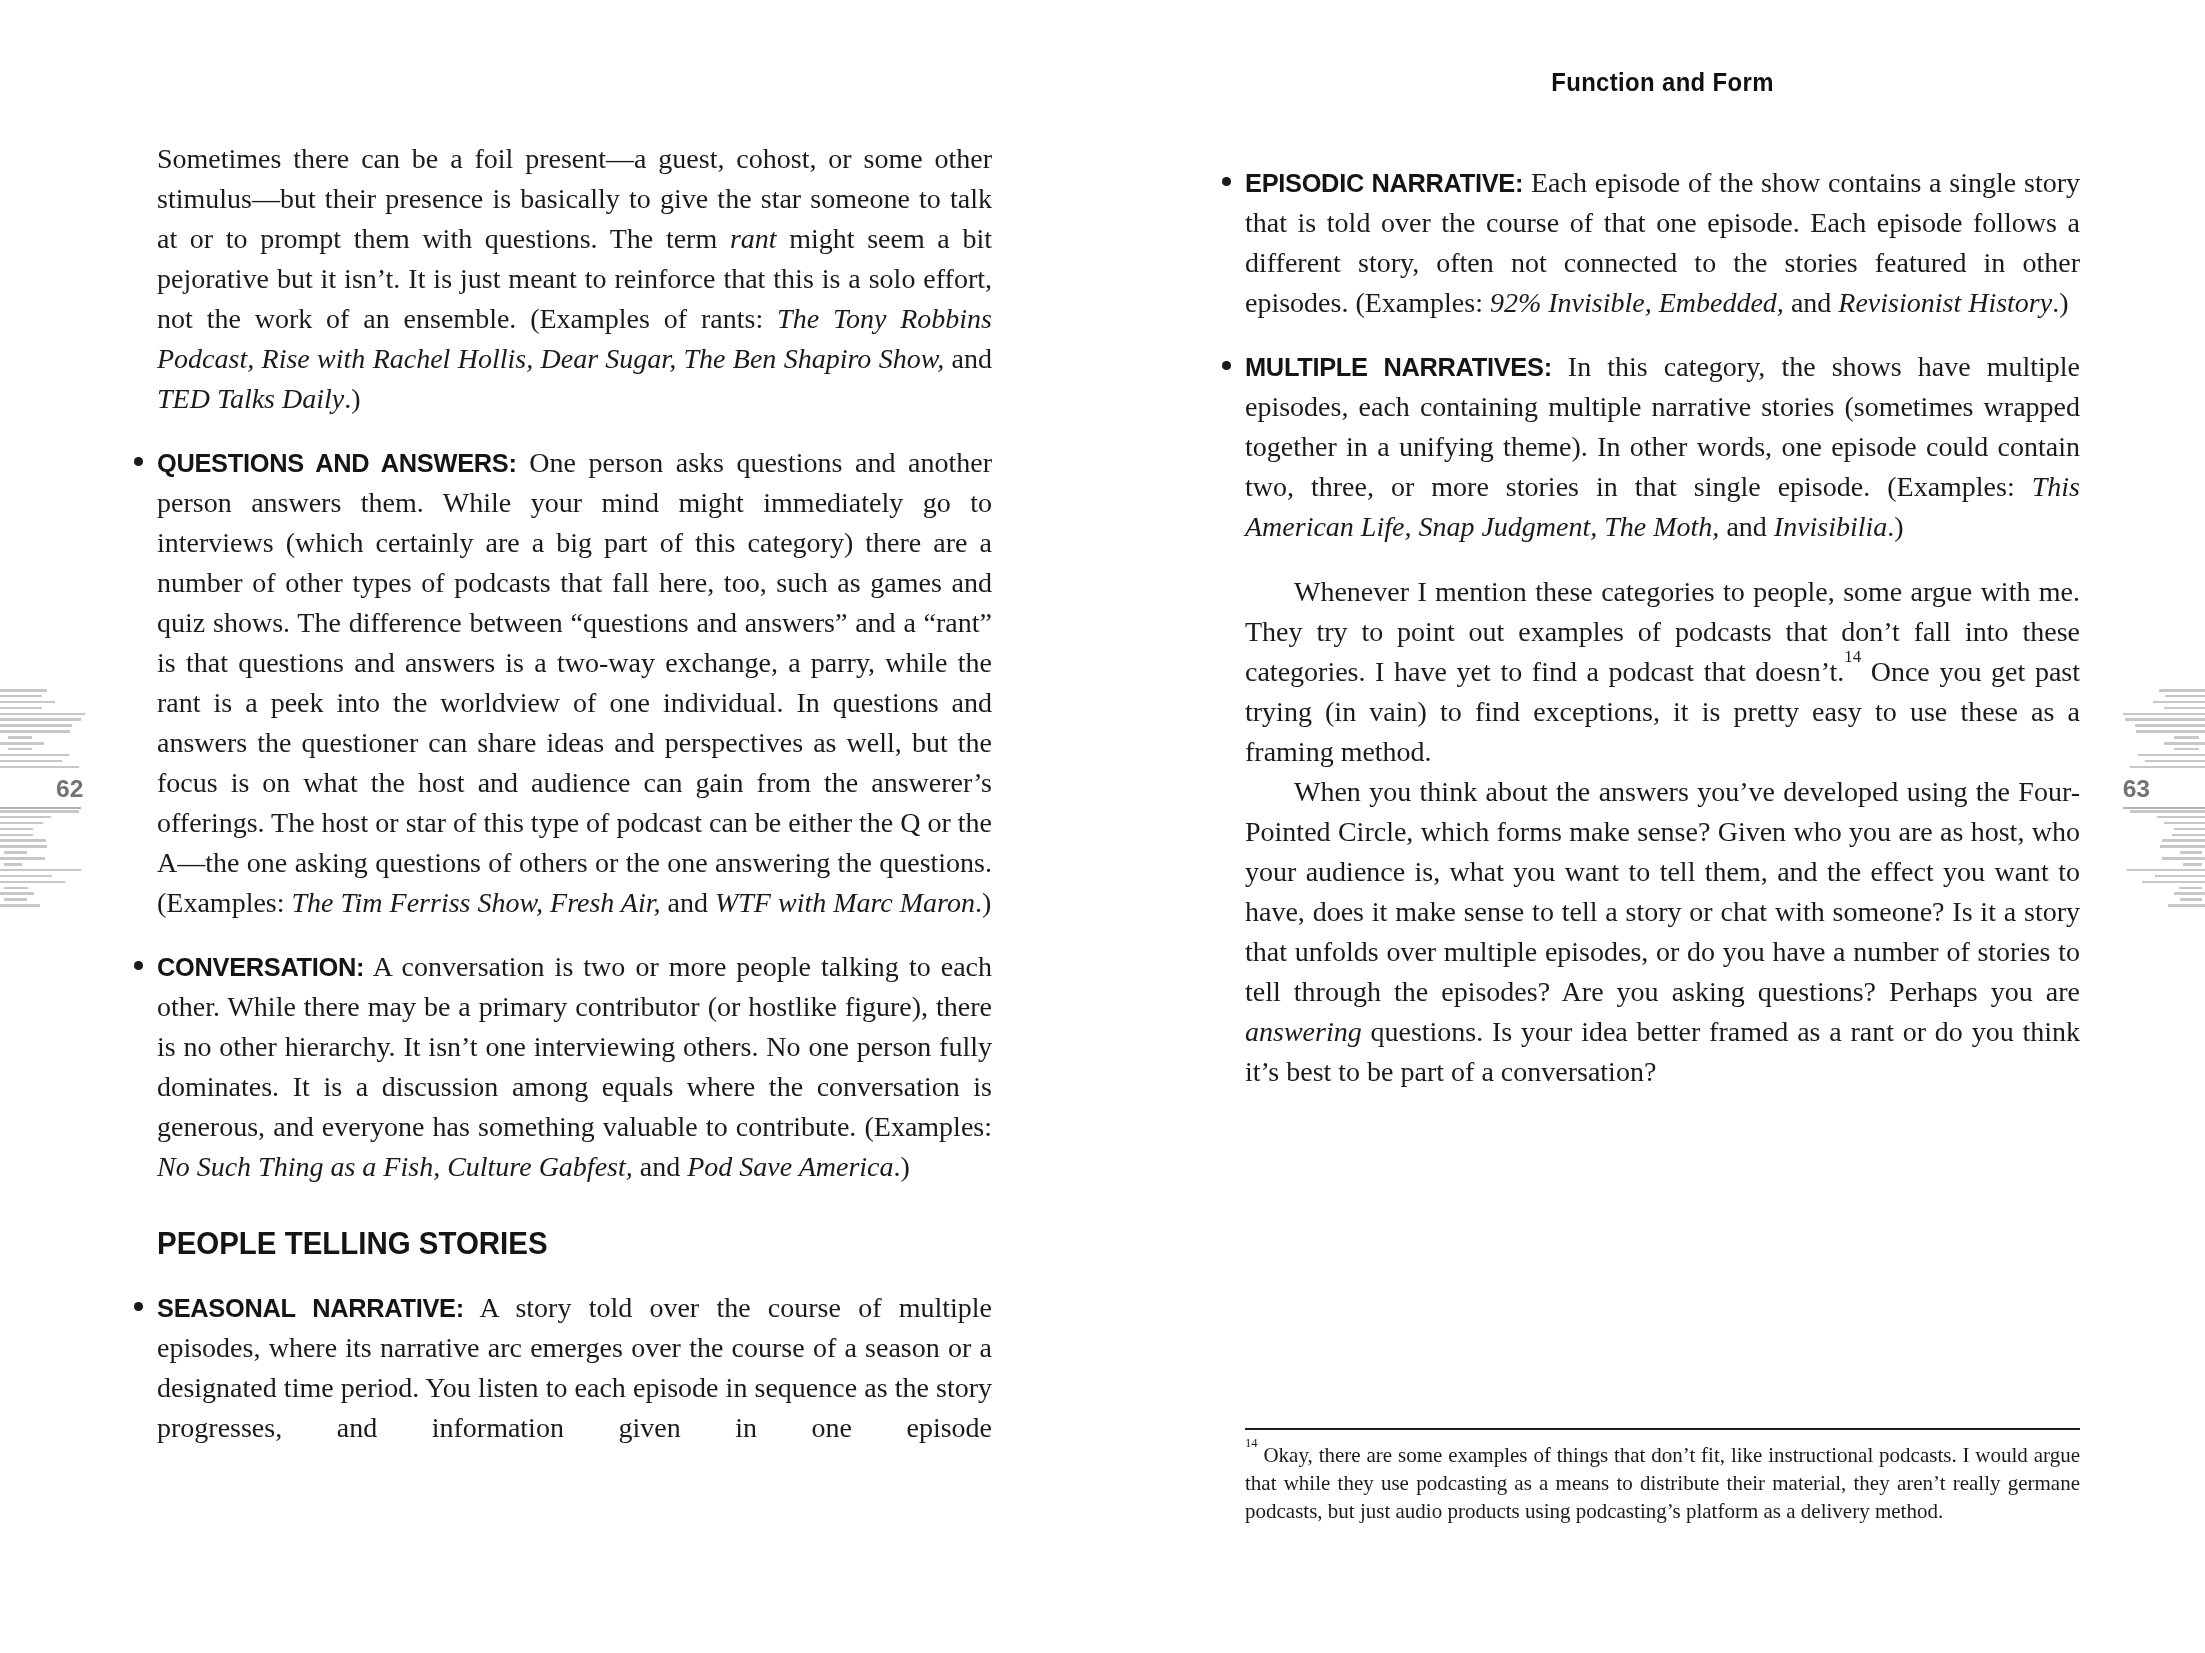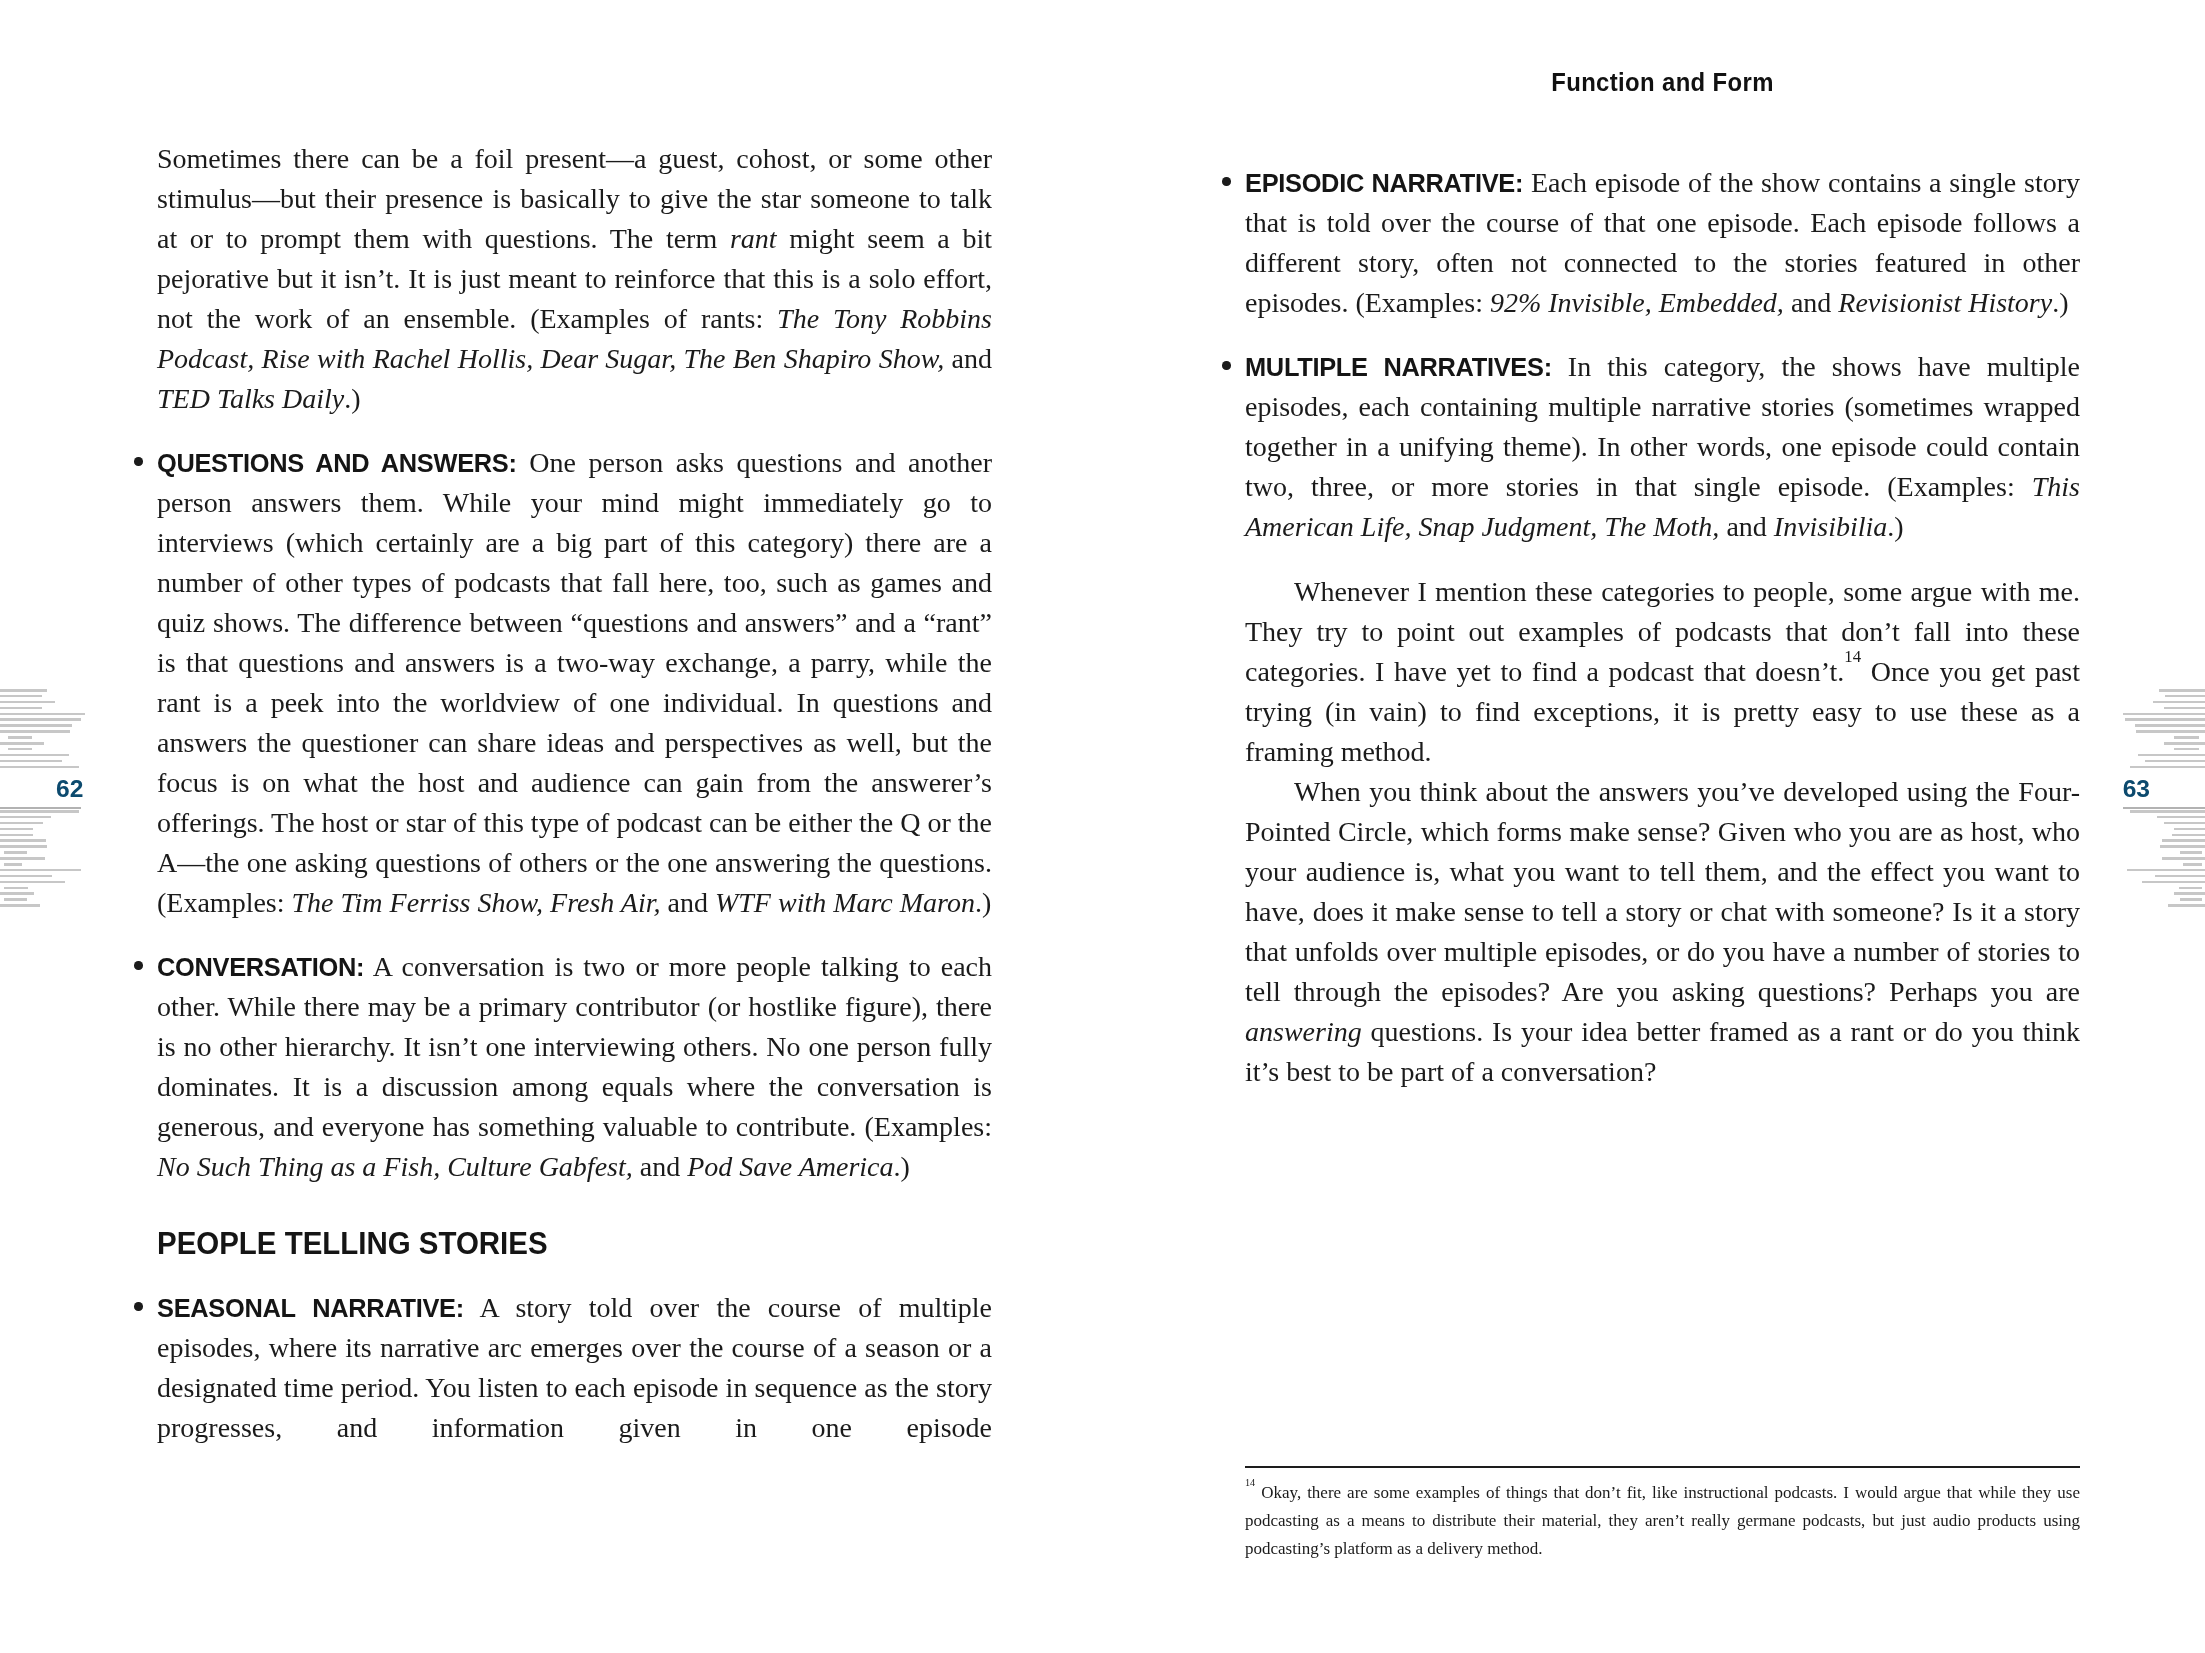--- a/index.html
+++ b/index.html
@@ -79,23 +79,23 @@
     font-size: 25.4px;
     letter-spacing: -0.3px;
     color: #151515;
   }
   i { font-style: italic; }
   sup.s { font-size: 0.6em; position: relative; top: -0.55em; line-height: 0; }
 
   .footnote {
     position: absolute;
     left: 142px;
-    top: 1466px;
+    top: 1428px;
     width: 835px;
-    font-size: 17px;
+    font-size: 21px;
     line-height: 28px;
     text-align: justify;
   }
   .fn-rule { border-top: 2.5px solid #1d1d1d; margin-bottom: 11px; }
   .footnote p { margin: 0; }
 
   .deco {
     position: absolute;
     display: flex;
     flex-direction: column;
@@ -106,21 +106,21 @@
   .deco.align-right { right: 0; align-items: flex-end; }
   .deco-top    { top: 689px; }
   .deco-bottom { top: 810px; }
 
   .page-num {
     position: absolute;
     top: 775px;
     font-family: "Liberation Sans", sans-serif;
     font-weight: 700;
     font-size: 24.6px;
-    color: #0c4a6e;
+    color: #737373;
   }
   .page.left  .page-num { left: 56px; }
   .page.right .page-num { right: 56px; text-align: right; }
 
   .num-rule {
     position: absolute;
     top: 807px;
     height: 1.7px;
     background: #b2b2b2;
   }

